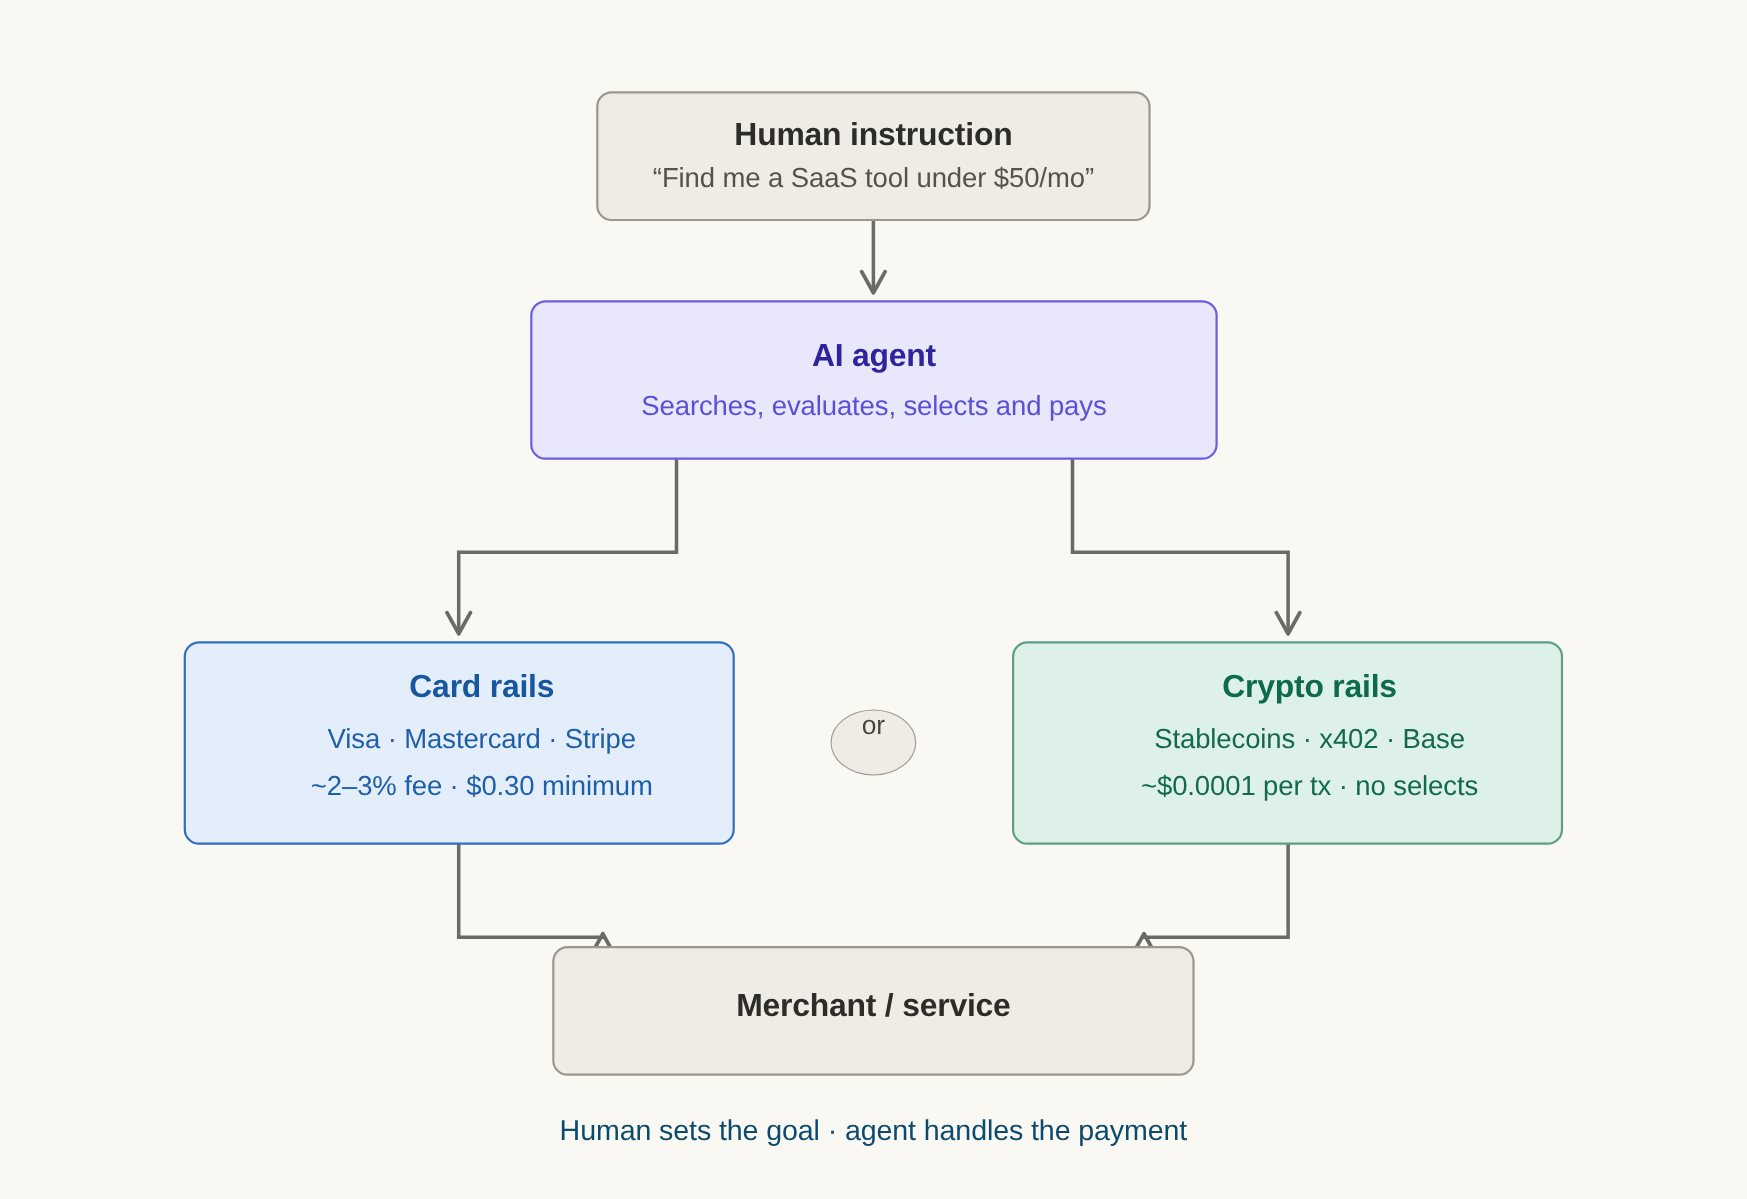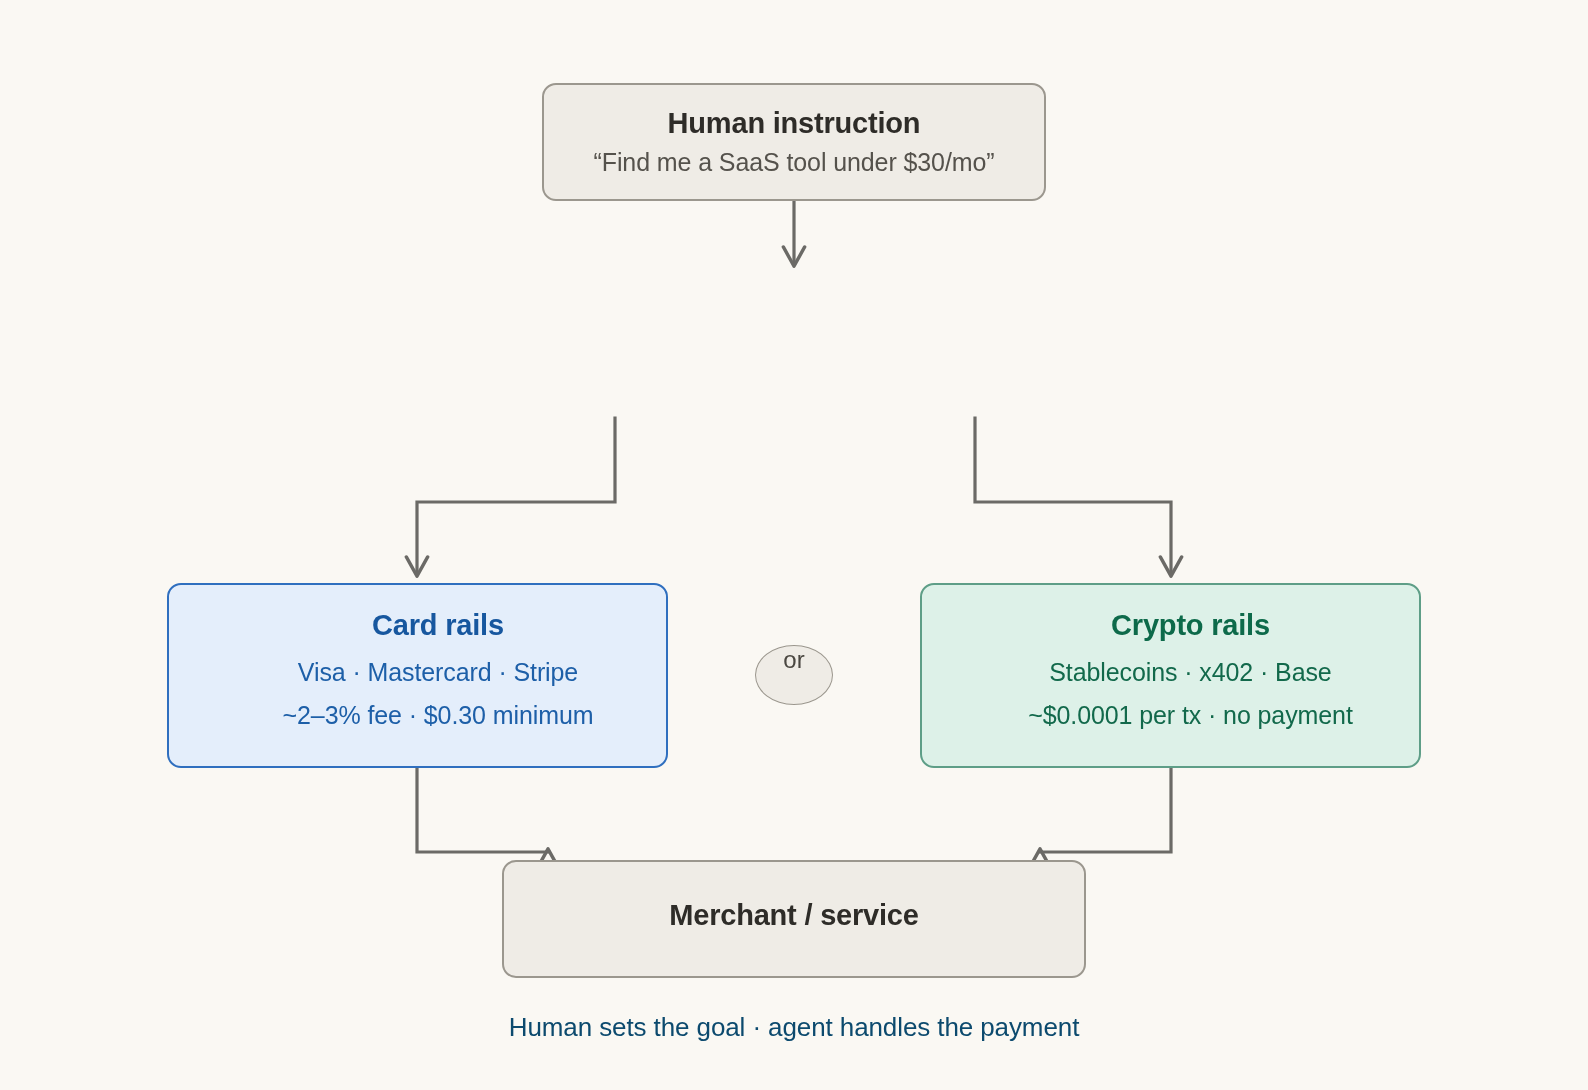--- a/index.html
+++ b/index.html
@@ -178,38 +178,42 @@
       <path d="M 975 418 L 975 502 L 1171 502 L 1171 574" marker-end="url(#arrow)"></path>
 
       <path d="M 417 768 L 417 852 L 548 852 L 548 851" marker-end="url(#arrow)"></path>
 
       <path d="M 1171 768 L 1171 852 L 1040 852 L 1040 851" marker-end="url(#arrow)"></path>
     </g>
   </svg>
 
   <div class="node neutral" id="node-human">
     <div class="title">Human instruction</div>
-    <div class="sub">“Find me a SaaS tool under $30/mo”</div>
-  </div>
-
+    <div class="sub">“Find me a SaaS tool under $50/mo”</div>
+  </div>
+
+  <div class="node indigo" id="node-agent">
+    <div class="title">AI agent</div>
+    <div class="sub">Searches, evaluates, selects and pays</div>
+  </div>
 
   <div class="node blue" id="node-card">
     <div class="title">Card rails</div>
     <div class="sub">Visa · Mastercard · Stripe</div>
     <div class="sub">~2–3% fee · $0.30 minimum</div>
   </div>
 
   <div id="or-pill">
     <span>or</span>
   </div>
 
   <div class="node green" id="node-crypto">
     <div class="title">Crypto rails</div>
     <div class="sub">Stablecoins · x402 · Base</div>
-    <div class="sub">~$0.0001 per tx · no payment</div>
+    <div class="sub">~$0.0001 per tx · no selects</div>
   </div>
 
   <div class="node neutral" id="node-merchant">
     <div class="title">Merchant / service</div>
   </div>
 
   <div id="caption">Human sets the goal · agent handles the payment</div>
 
 </div>
 

